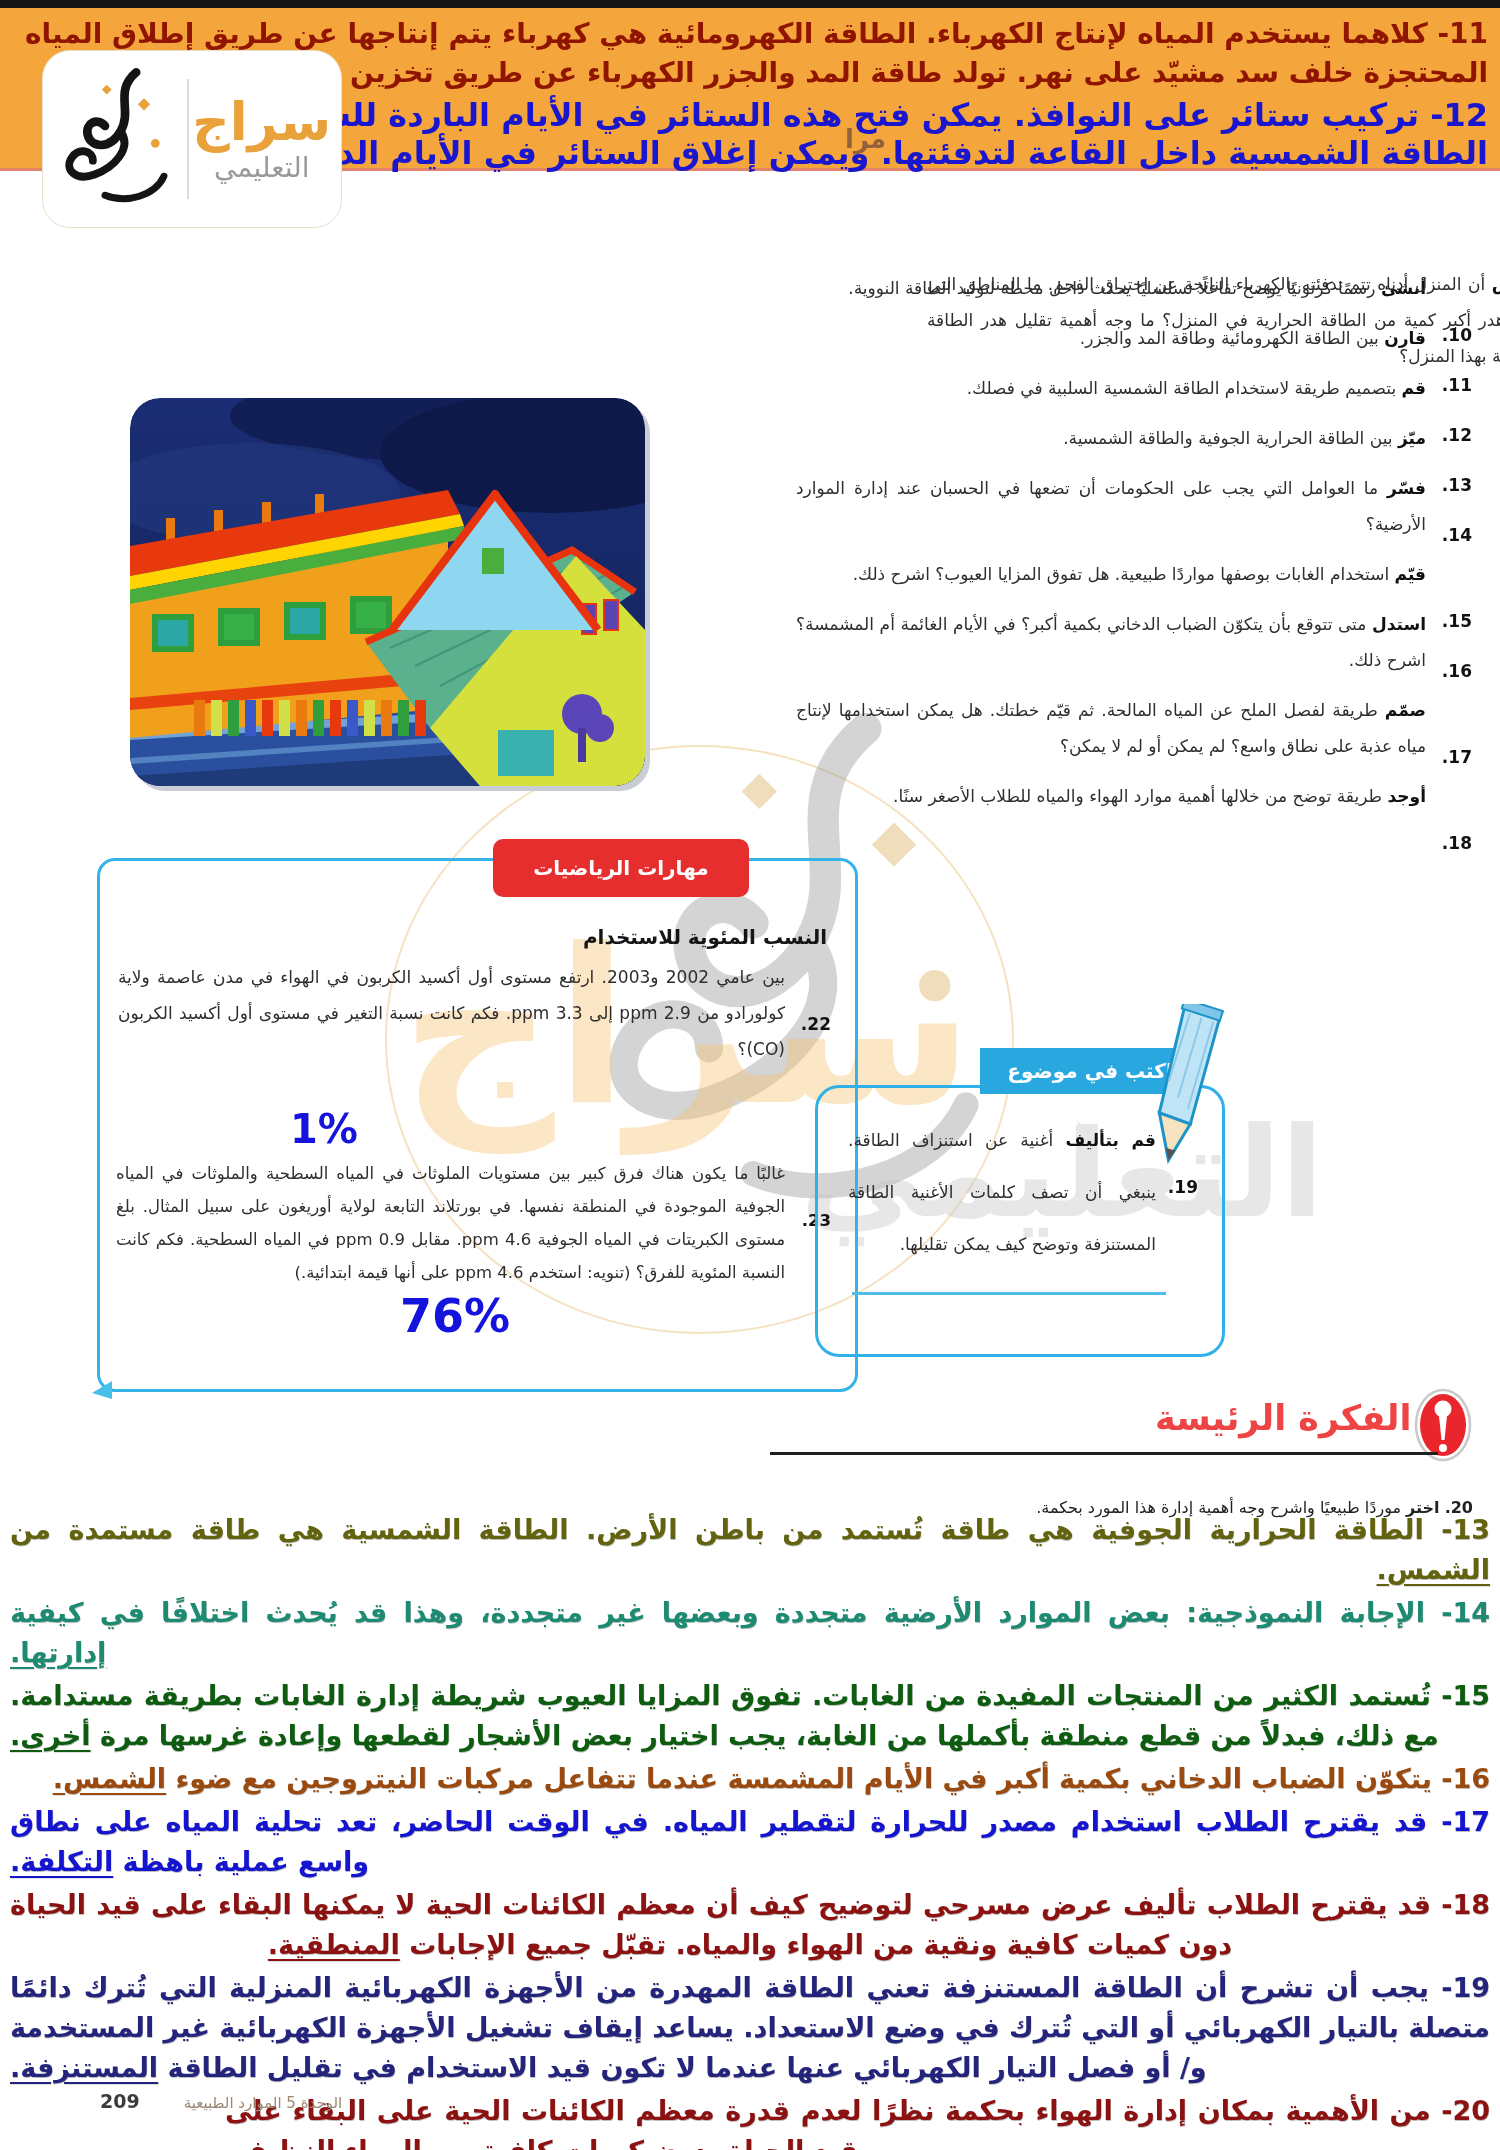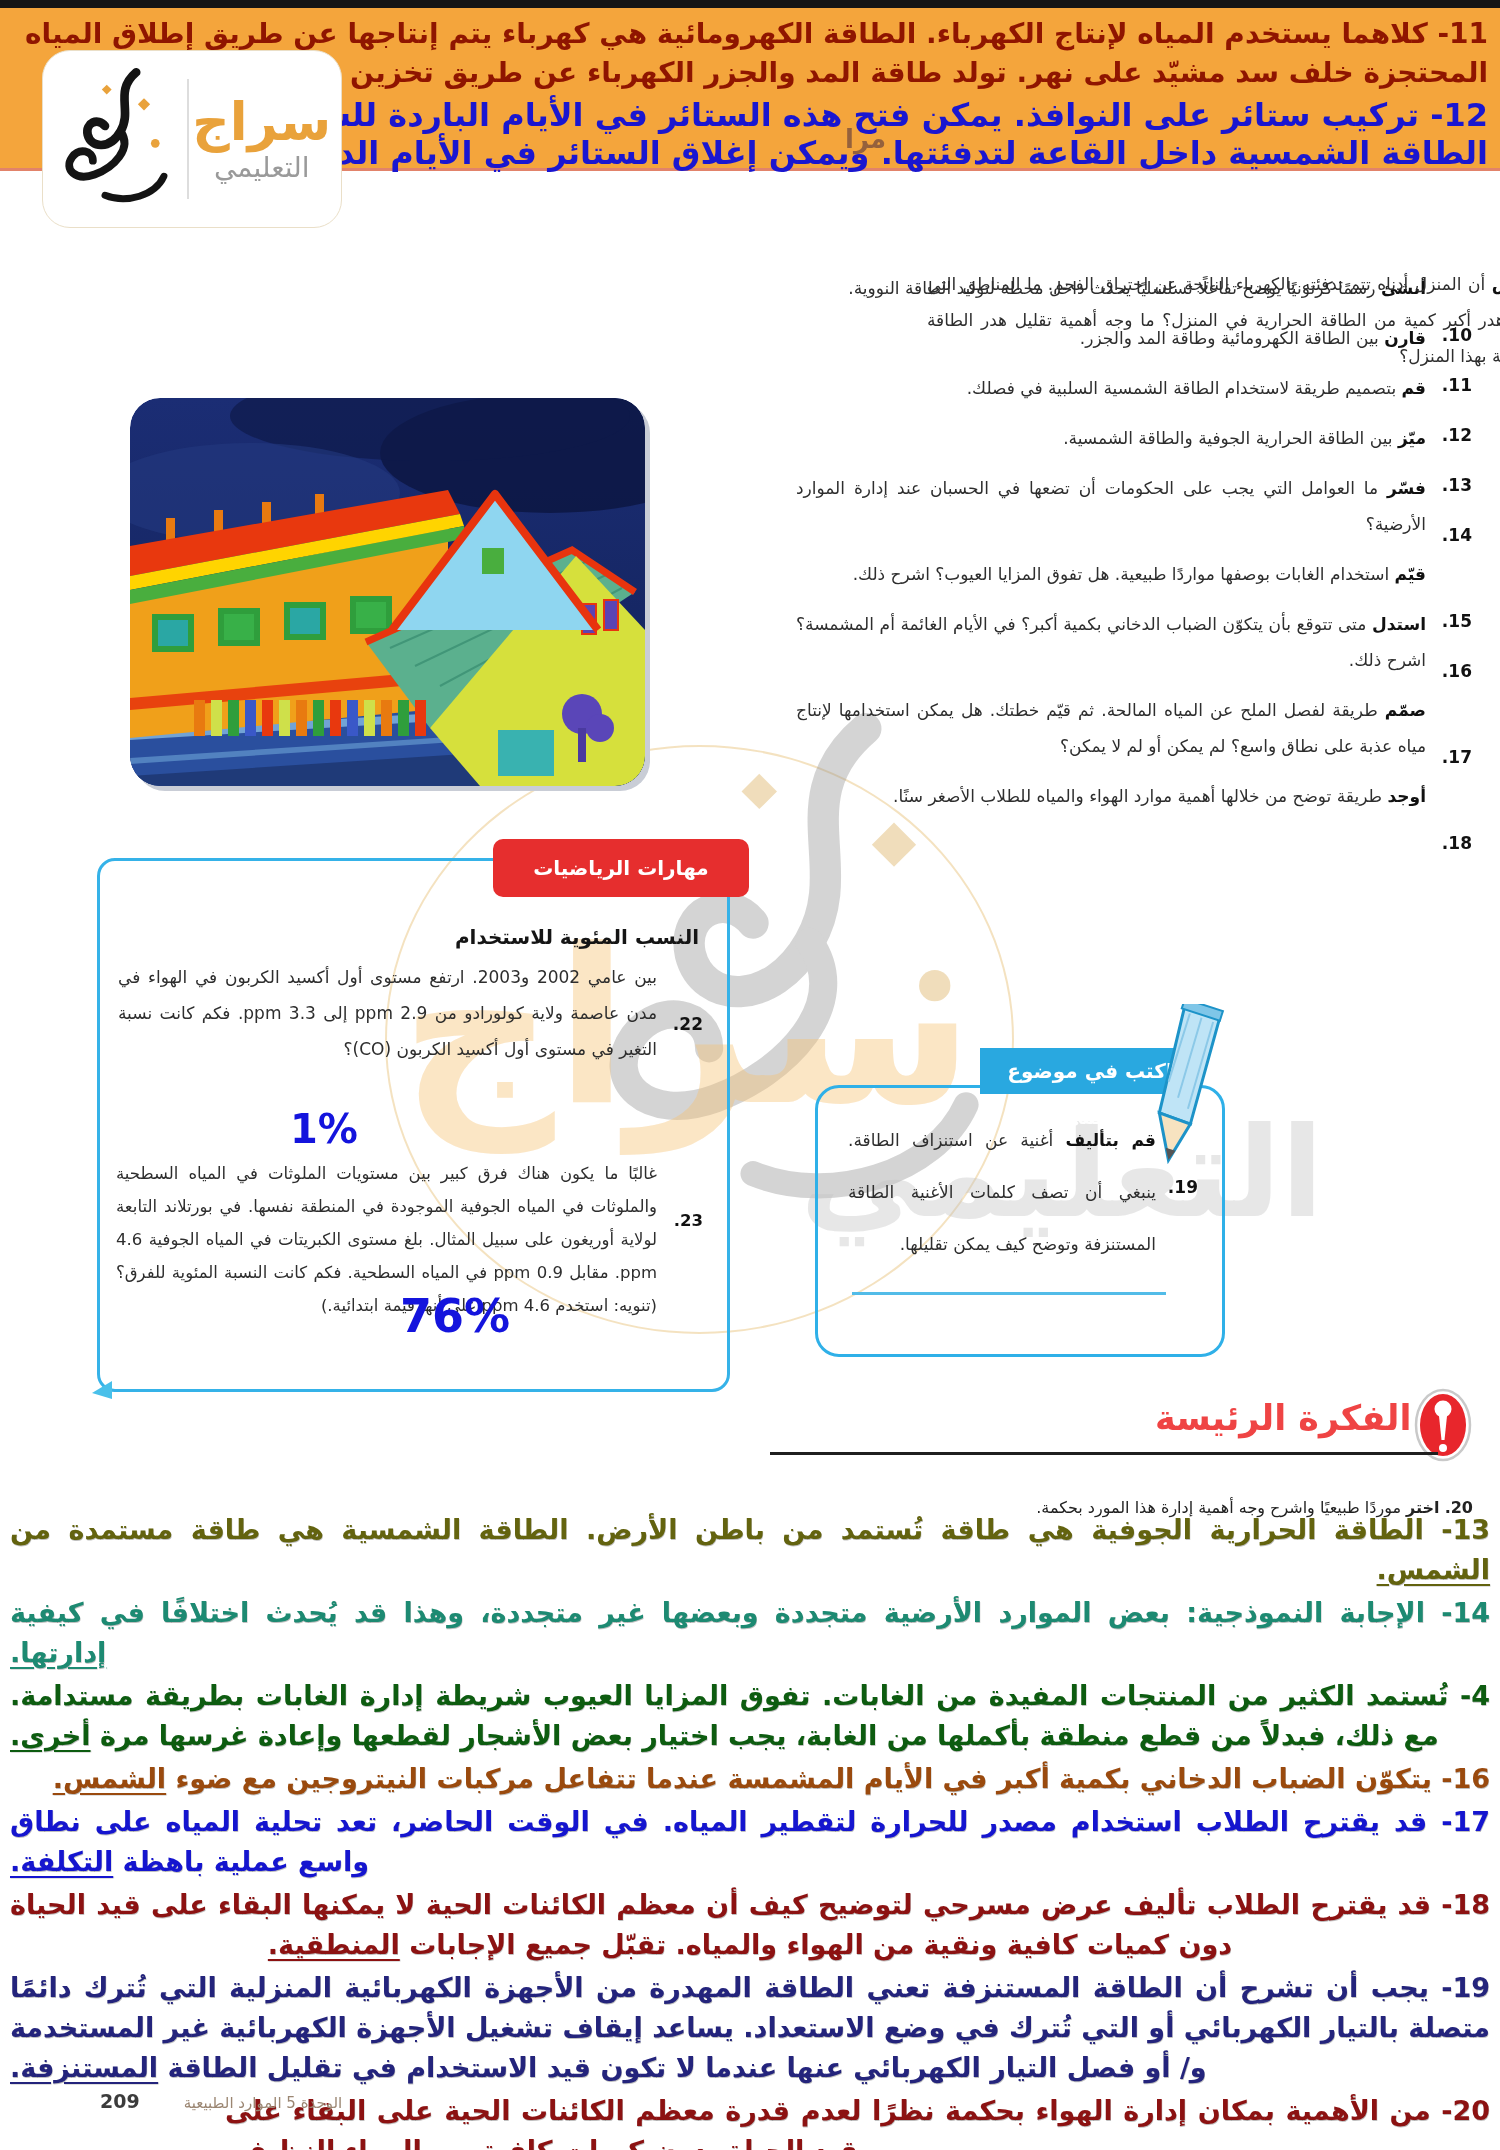--- a/index.html
+++ b/index.html
@@ -39,21 +39,21 @@
   .q .num{position:absolute;right:0;top:0;font-weight:bold;color:#111;margin-top:47px;}
   .q .verb{font-weight:bold;color:#111;}
   .right-col{right:28px;top:270px;width:676px;z-index:3;}
   .q21{left:95px;top:266px;width:622px;z-index:3;}
 
   
   .thermal{left:130px;top:398px;width:515px;height:388px;z-index:3;border-radius:30px;
            box-shadow:5px 5px 0 #C9CDD6;}
 
   
-  .math-box{left:97px;top:858px;width:633px;height:534px;border:3px solid #35B2E8;border-radius:18px;
+  .math-box{left:97px;top:858px;width:761px;height:534px;border:3px solid #35B2E8;border-radius:18px;
             z-index:3;box-sizing:border-box;}
   .math-badge{position:absolute;left:393px;top:-22px;width:256px;height:58px;background:#E62E2E;border-radius:10px;
               color:#fff;font-weight:bold;font-size:20px;text-align:center;line-height:58px;z-index:5;}
   .math-corner{position:absolute;left:-8px;bottom:-10px;width:0;height:0;border-top:12px solid transparent;
                border-bottom:6px solid transparent;border-right:20px solid #49C0EA;}
   .math-heading{margin:64px 28px 0 0;font-size:20px;font-weight:bold;color:#151515;text-align:right;}
   .math-q{margin:10px 24px 0 18px;}
   .math-q23{position:absolute;top:296px;right:24px;left:16px;margin:0;line-height:33px;font-size:16.5px;}
   .blue-ans{position:absolute;color:#1414DD;font-weight:bold;z-index:6;font-family:"DejaVu Sans",sans-serif;}
   .ans22{left:190px;top:245px;font-size:40px;}
@@ -255,21 +255,21 @@
     <path d="M25,28 L33,28 L30.5,52 L27.5,52 Z" fill="#FFFFFF"></path>
     <circle cx="29" cy="60" r="4" fill="#FFFFFF"></circle>
   </svg>
   <div class="abs mi-title">الفكرة الرئيسة</div>
   <div class="abs mi-line"></div>
   <p class="abs q20"><span class="num">20.</span> <span class="verb">اختر</span> <span>موردًا طبيعيًا واشرح وجه أهمية إدارة هذا المورد بحكمة.</span></p>
 
   <div class="abs answers">
     <p class="ba last-right" style="color: rgb(99, 99, 15);"><span>13- الطاقة الحرارية الجوفية هي طاقة تُستمد من باطن الأرض. الطاقة الشمسية هي طاقة مستمدة من </span><span class="tail">الشمس.</span></p>
     <p class="ba last-left" style="color: rgb(29, 138, 114);"><span>14- الإجابة النموذجية: بعض الموارد الأرضية متجددة وبعضها غير متجددة، وهذا قد يُحدث اختلافًا في كيفية </span><span class="tail">إدارتها.</span></p>
-    <p class="ba last-left" style="color: rgb(13, 92, 16);"><span>4- تُستمد الكثير من المنتجات المفيدة من الغابات. تفوق المزايا العيوب شريطة إدارة الغابات بطريقة مستدامة. مع ذلك، فبدلاً من قطع منطقة بأكملها من الغابة، يجب اختيار بعض الأشجار لقطعها وإعادة غرسها مرة </span><span class="tail">أخرى.</span></p>
+    <p class="ba last-left" style="color: rgb(13, 92, 16);"><span>15- تُستمد الكثير من المنتجات المفيدة من الغابات. تفوق المزايا العيوب شريطة إدارة الغابات بطريقة مستدامة. مع ذلك، فبدلاً من قطع منطقة بأكملها من الغابة، يجب اختيار بعض الأشجار لقطعها وإعادة غرسها مرة </span><span class="tail">أخرى.</span></p>
     <p class="ba last-right" style="color: rgb(154, 74, 14);"><span>16- يتكوّن الضباب الدخاني بكمية أكبر في الأيام المشمسة عندما تتفاعل مركبات النيتروجين مع ضوء </span><span class="tail">الشمس.</span></p>
     <p class="ba last-left" style="color: rgb(21, 21, 207);"><span>17- قد يقترح الطلاب استخدام مصدر للحرارة لتقطير المياه. في الوقت الحاضر، تعد تحلية المياه على نطاق واسع عملية باهظة </span><span class="tail">التكلفة.</span></p>
     <p class="ba last-center" style="color: rgb(140, 18, 18);"><span>18- قد يقترح الطلاب تأليف عرض مسرحي لتوضيح كيف أن معظم الكائنات الحية لا يمكنها البقاء على قيد الحياة دون كميات كافية ونقية من الهواء والمياه. تقبّل جميع الإجابات </span><span class="tail">المنطقية.</span></p>
     <p class="ba last-left" style="color: rgb(36, 36, 124);"><span>19- يجب أن تشرح أن الطاقة المستنزفة تعني الطاقة المهدرة من الأجهزة الكهربائية المنزلية التي تُترك دائمًا متصلة بالتيار الكهربائي أو التي تُترك في وضع الاستعداد. يساعد إيقاف تشغيل الأجهزة الكهربائية غير المستخدمة و/ أو فصل التيار الكهربائي عنها عندما لا تكون قيد الاستخدام في تقليل الطاقة </span><span class="tail">المستنزفة.</span></p>
     <p class="ba last-left pad-a20" style="color: rgb(140, 18, 18);"><span>20- من الأهمية بمكان إدارة الهواء بحكمة نظرًا لعدم قدرة معظم الكائنات الحية على البقاء على قيد الحياة بدون كميات كافية من الهواء </span><span class="tail">النظيف.</span></p>
   </div>
 
   <div class="abs footer">
     <span class="footer-num">209</span>
     <span class="footer-unit">الوحدة 5 الموارد الطبيعية</span>

